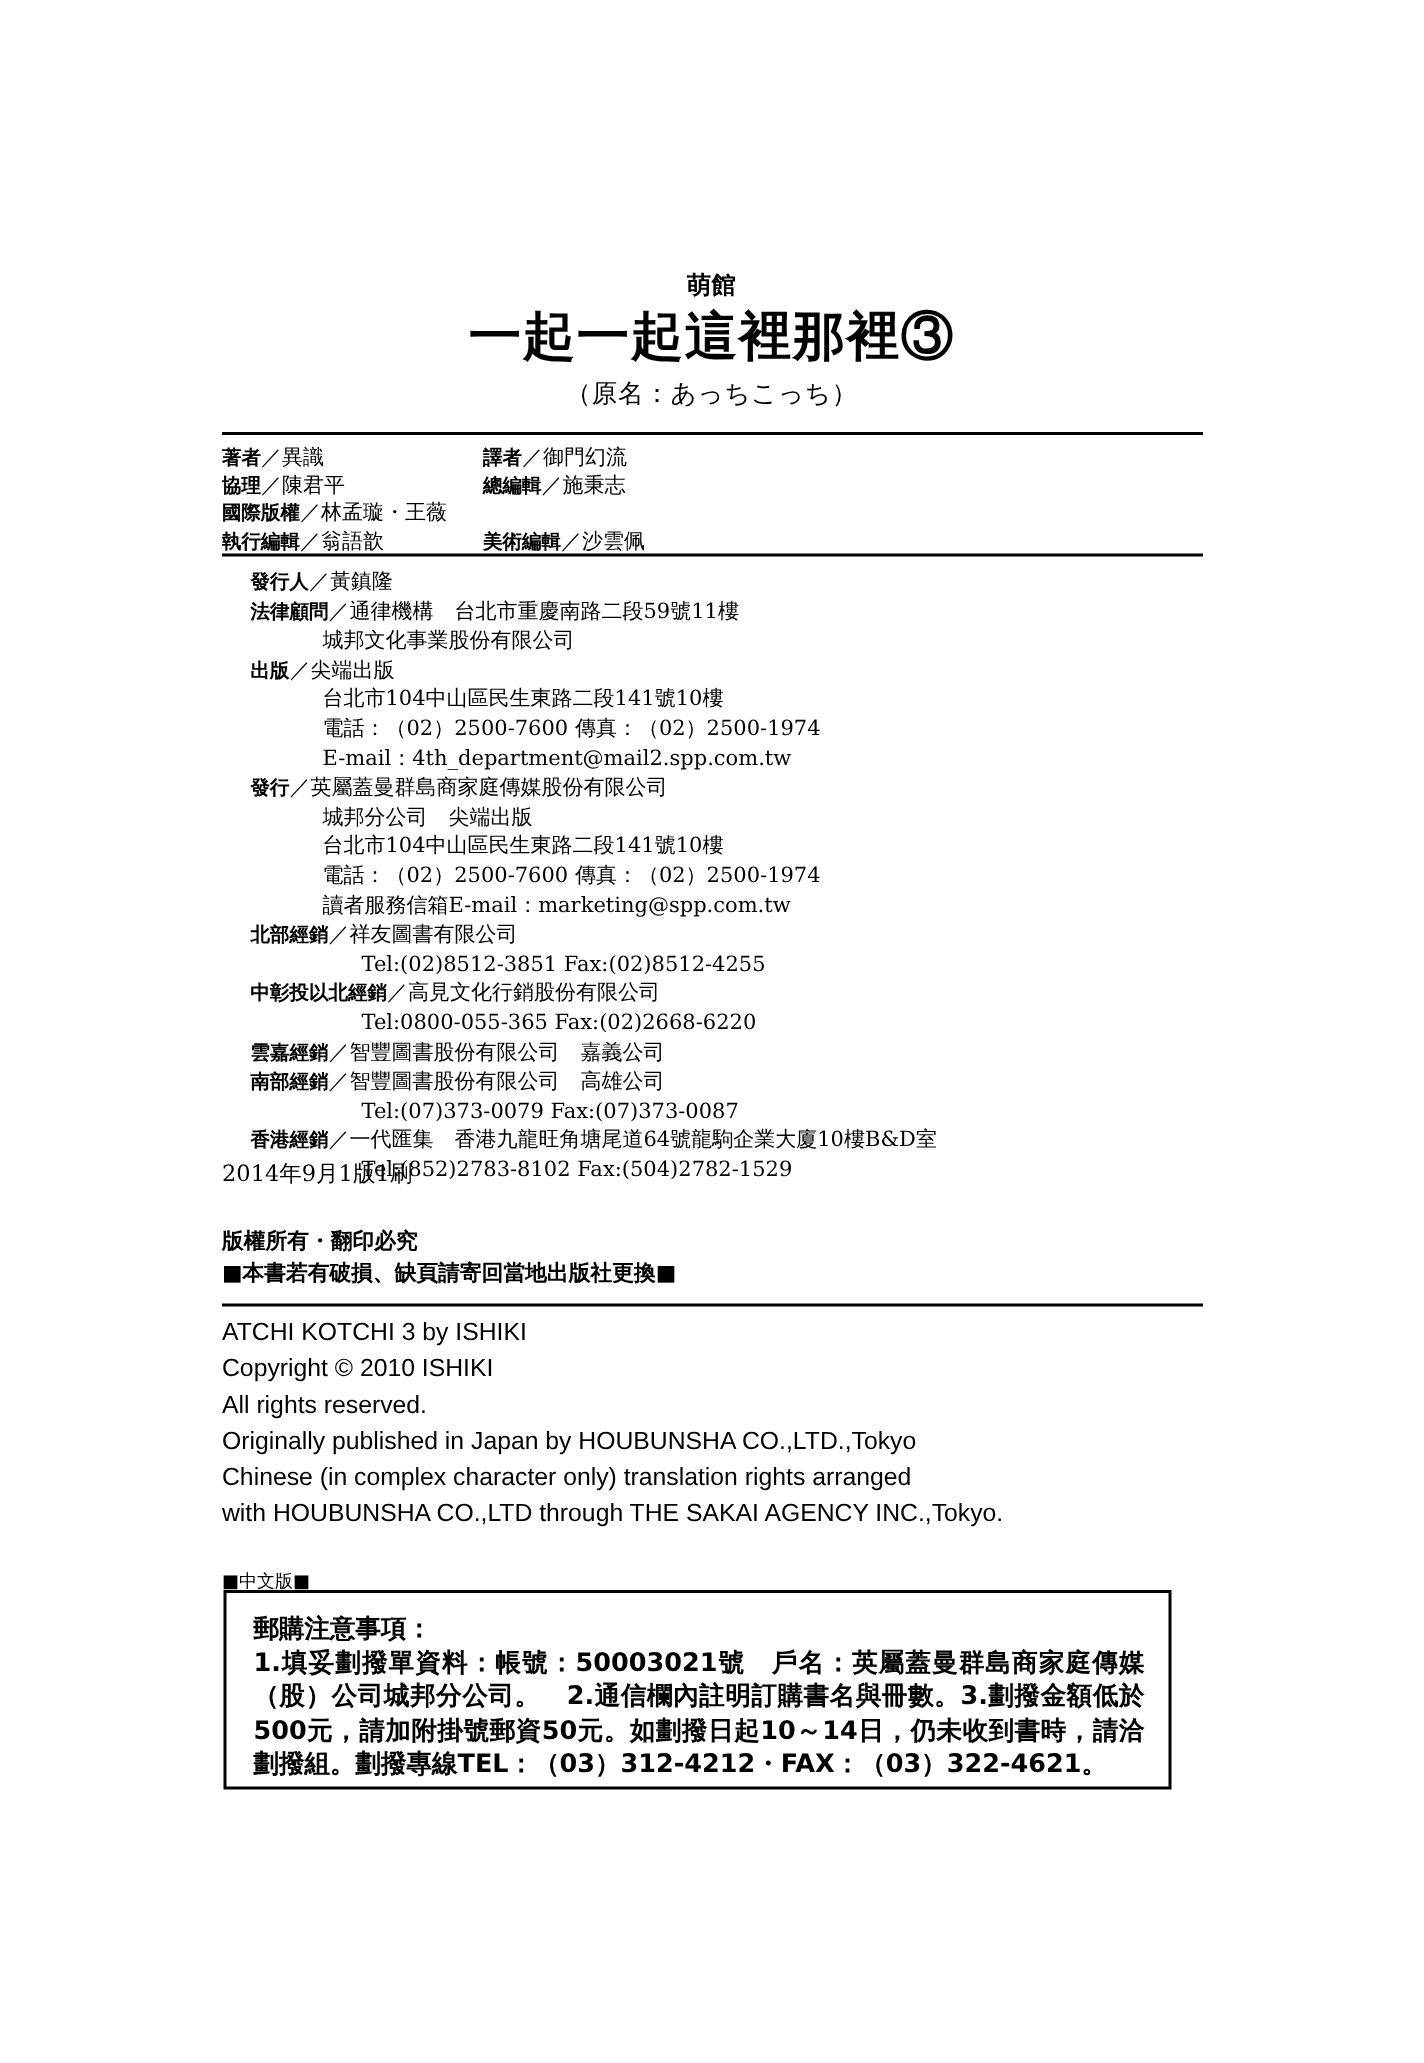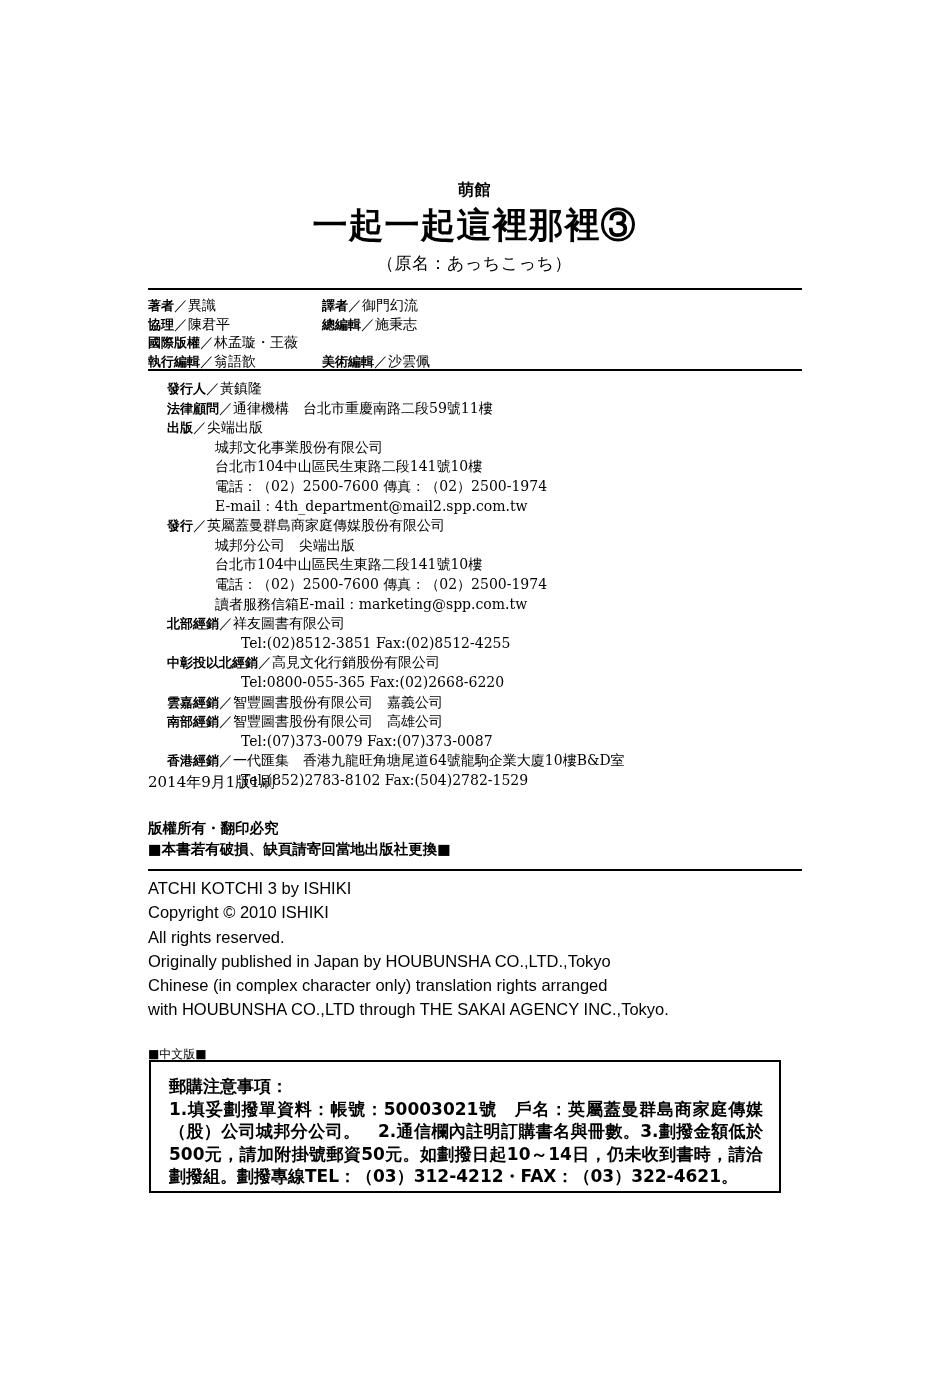--- a/index.html
+++ b/index.html
@@ -222,22 +222,22 @@
       </div>
       <div class="row">
         <div class="col-l"><span class="lbl">執行編輯</span><span class="val">／翁語歆</span></div>
         <div class="col-r"><span class="lbl">美術編輯</span><span class="val">／沙雲佩</span></div>
       </div>
     </div>
 
   <div class="pub-block" id="pub-block">
       <div class="line"><span class="lbl">發行人</span><span class="val">／黃鎮隆</span></div>
       <div class="line"><span class="lbl">法律顧問</span><span class="val">／通律機構　台北市重慶南路二段59號11樓</span></div>
+      <div class="line ind1"><span class="lbl"></span><span class="val">城邦文化事業股份有限公司</span></div>
       <div class="line"><span class="lbl">出版</span><span class="val">／尖端出版</span></div>
-      <div class="line ind1"><span class="lbl"></span><span class="val">城邦文化事業股份有限公司</span></div>
       <div class="line ind1"><span class="lbl"></span><span class="val">台北市104中山區民生東路二段141號10樓</span></div>
       <div class="line ind1"><span class="lbl"></span><span class="val">電話：（02）2500-7600 傳真：（02）2500-1974</span></div>
       <div class="line ind1"><span class="lbl"></span><span class="val">E-mail：4th_department@mail2.spp.com.tw</span></div>
       <div class="line"><span class="lbl">發行</span><span class="val">／英屬蓋曼群島商家庭傳媒股份有限公司</span></div>
       <div class="line ind1"><span class="lbl"></span><span class="val">城邦分公司　尖端出版</span></div>
       <div class="line ind1"><span class="lbl"></span><span class="val">台北市104中山區民生東路二段141號10樓</span></div>
       <div class="line ind1"><span class="lbl"></span><span class="val">電話：（02）2500-7600 傳真：（02）2500-1974</span></div>
       <div class="line ind1"><span class="lbl"></span><span class="val">讀者服務信箱E-mail：marketing@spp.com.tw</span></div>
       <div class="line"><span class="lbl">北部經銷</span><span class="val">／祥友圖書有限公司</span></div>
       <div class="line ind2"><span class="lbl"></span><span class="val">Tel:(02)8512-3851 Fax:(02)8512-4255</span></div>

